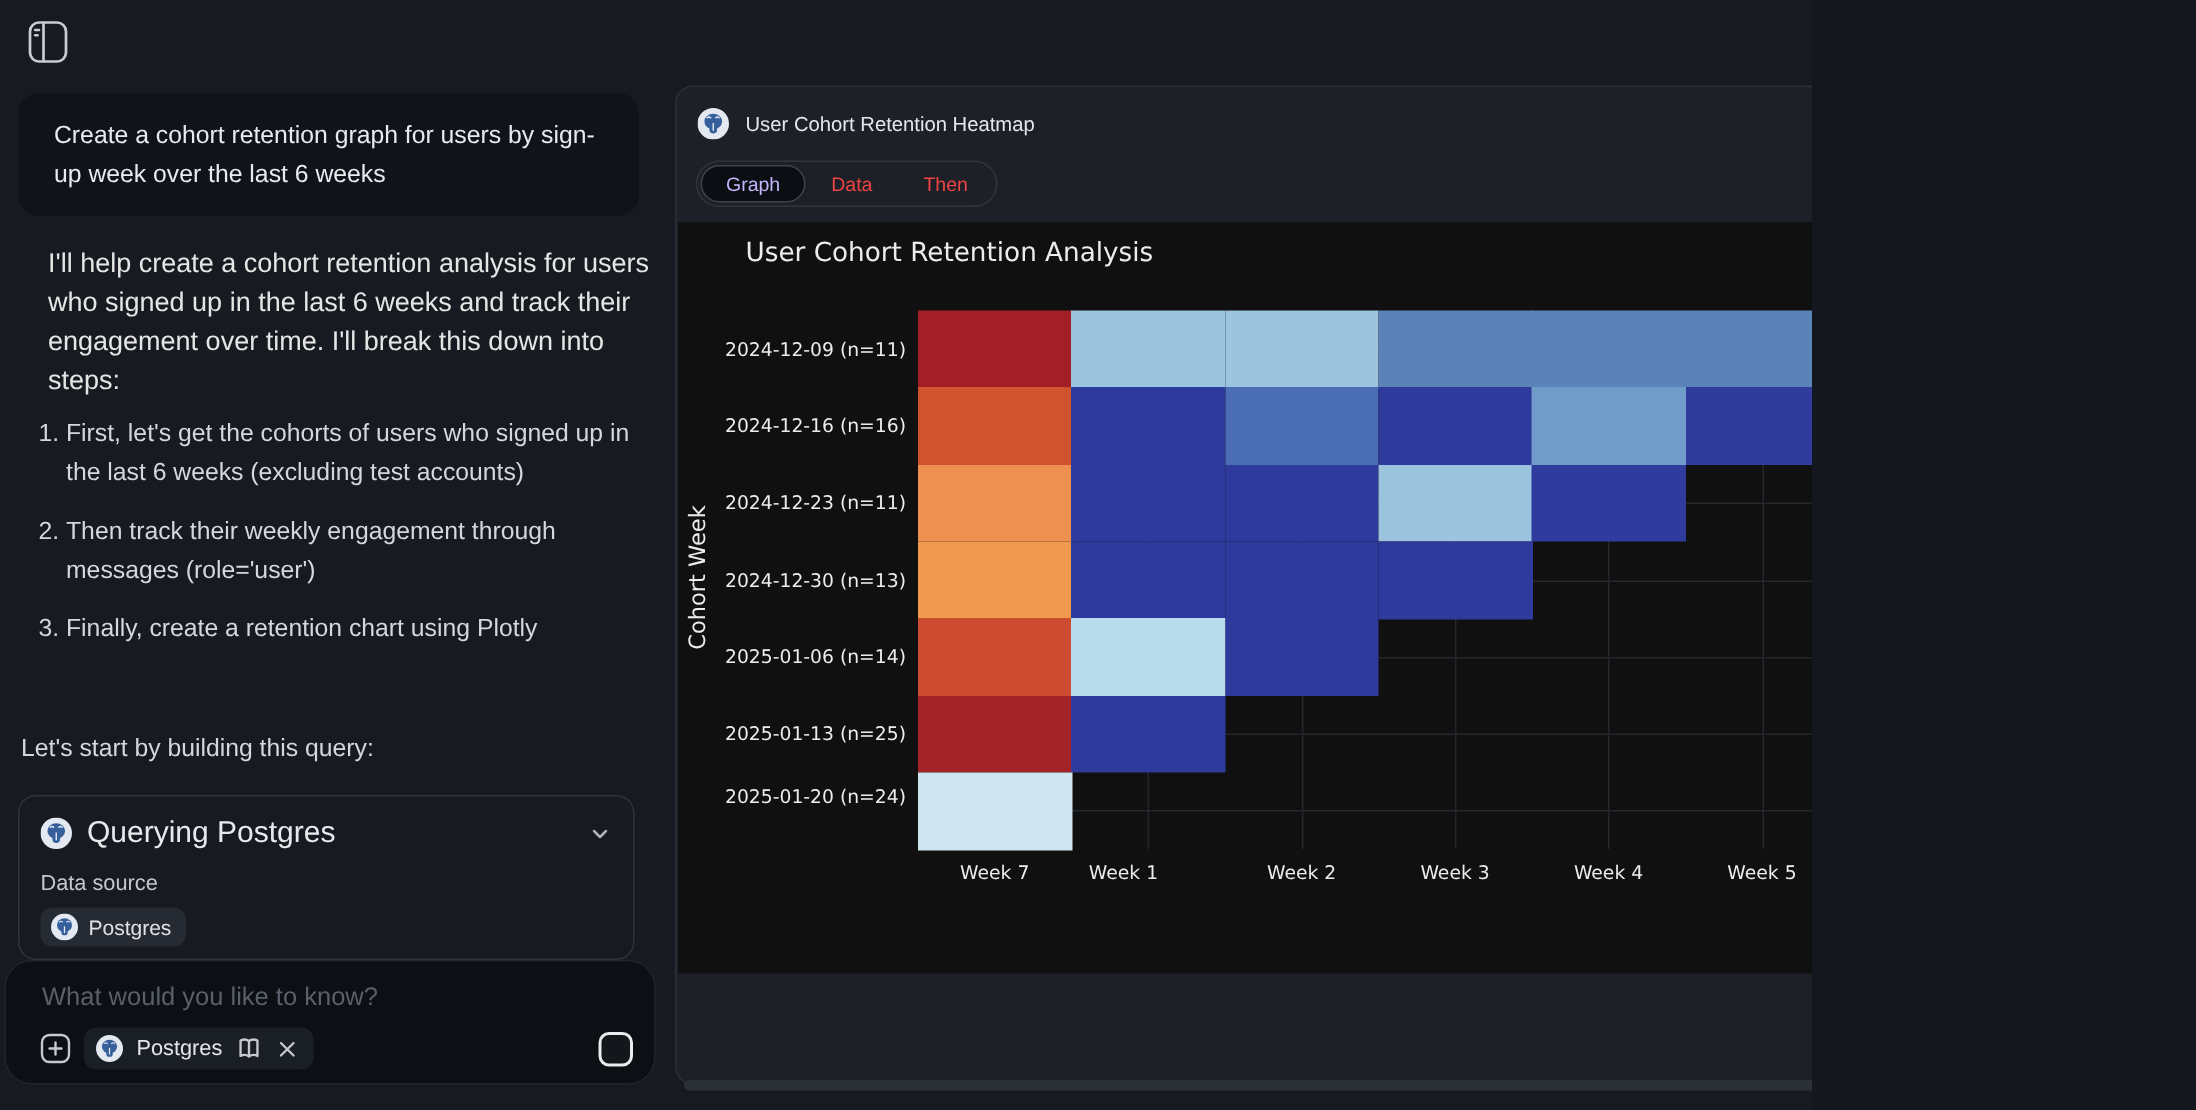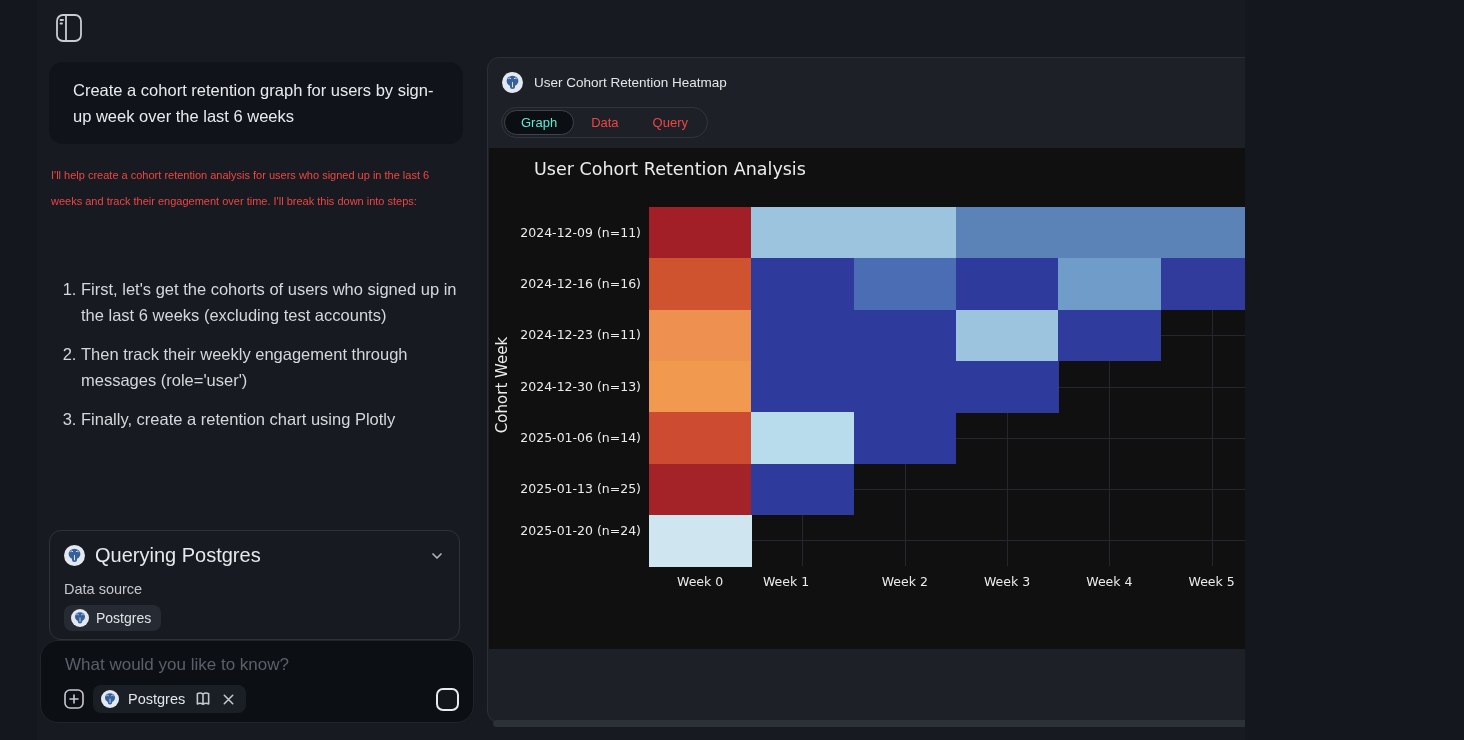--- a/index.html
+++ b/index.html
@@ -1,30 +1,30 @@
 <!DOCTYPE html>
 <html><head>
 <meta charset="utf-8">
 <style>
   * { box-sizing: border-box; margin: 0; padding: 0; }
   html,body { background:#14171d; }
   body { font-family:"Liberation Sans", sans-serif; }
-  #app { position:relative; width:1208px; height:740px; background:#171b21; overflow:hidden;margin-left:37px; }
+  #app { position:relative; width:1208px; height:740px; background:#171b21; overflow:hidden; }
 
   .icon-btn { background:none; border:none; cursor:pointer; color:#c9cdd3; display:flex; align-items:center; justify-content:center; }
   svg { display:block; }
 
   
   #sidebar-toggle { position:absolute; left:18px; top:12px; }
   #share-btn { position:absolute; left:1366px; top:11px; }
   #avatar { position:absolute; left:1410px; top:4px; width:34px; height:34px; border-radius:50%; overflow:hidden; cursor:pointer; }
 
   
   #user-bubble { position:absolute; left:12px; top:62px; width:414px; background:#10141a; border-radius:14px; padding:15px 24px; color:#e8eaee; font-size:16.5px; line-height:26px; }
-  #assistant-intro { position:absolute; left:14px; top:162px; width:412px; color:#ef4444; font-size:11px; line-height:26px; }
+  #assistant-intro { position:absolute; left:32px; top:162px; width:412px; color:#e5e5e5; font-size:18px; line-height:26px; }
   #steps-list { position:absolute; left:14px; top:276px; width:408px; color:#d4d7db; font-size:16.5px; line-height:26px; padding-left:30px; }
   #steps-list li { margin-bottom:13px; }
   #query-lead { position:absolute; left:14px; top:490px; width:412px; color:#d4d7db; font-size:16.5px; }
 
   #query-card { position:absolute; left:12px; top:530px; width:411px; height:110px; border:1px solid #2e333b; border-radius:12px; }
   #query-card .card-title-row { display:flex; align-items:center; gap:10px; padding:13px 14px 0 14px; }
   #query-card .card-title { color:#e7e9ec; font-size:20px; flex:1; }
   #query-card .ds-label { color:#c4c8ce; font-size:14.5px; margin:14px 0 0 14px; }
   .pg-chip { display:inline-flex; align-items:center; gap:7px; background:#262b33; border-radius:8px; padding:4px 10px 4px 7px; color:#dfe2e6; font-size:14px; }
   #query-card .pg-chip { margin:8px 0 0 14px; }
@@ -38,21 +38,21 @@
 
   
   #panel { position:absolute; left:450px; top:57px; width:1006px; height:666px; background:#1d2127; border:1px solid #2b3038; border-radius:12px; }
   #panel-title-row { position:absolute; left:14px; top:7px; height:34px; display:flex; align-items:center; gap:11px; }
   #panel-title { color:#e4e7ea; font-size:13.5px; }
   #panel-controls { position:absolute; right:14px; top:9px; display:flex; align-items:center; gap:23px; }
   #panel-controls .dim { color:#585e66; }
 
   #tabs { position:absolute; left:13px; top:49px; display:flex; align-items:center; border:1px solid #30353d; border-radius:16px; padding:2px; height:31px; }
   .tab { border-radius:14px; padding:4px 16px; font-size:13px; color:#ef4444; cursor:pointer; border:1px solid transparent; background:none; font-family:"Liberation Sans",sans-serif; }
-  .tab.active { background:#0b0e12; border-color:#3e444d; color:#5eead4; }
+  .tab.active { background:#0b0e12; border-color:#3e444d; color:#c4b5fd; }
   #save-btn { position:absolute; right:11px; top:50px; width:53px; height:27px; border-radius:14px; border:1px solid #9aa1aa; background:transparent; color:#e9ebee; font-size:13.5px; cursor:pointer; font-family:"Liberation Sans",sans-serif; }
 
   #chart-card { position:absolute; left:1px; top:90px; width:906px; height:501px; background:#101010; font-family:"DejaVu Sans",sans-serif; color:#ececec; }
   #chart-title { position:absolute; left:45px; top:11px; font-size:17.5px; }
   .grid-v, .grid-h { position:absolute; background:#24272d; z-index:1; }
   .hm-cell { position:absolute; z-index:2; }
   .y-tick { position:absolute; width:150px; text-align:right; font-size:12.5px; z-index:3; }
   .x-tick { position:absolute; width:104px; text-align:center; font-size:12.5px; z-index:3; }
   #x-title { position:absolute; font-size:15px; text-align:center; z-index:3; }
   #y-title { position:absolute; font-size:15px; text-align:center; transform:rotate(-90deg); z-index:3; }
@@ -101,20 +101,21 @@
   </div>
 
   <p id="assistant-intro">I'll help create a cohort retention analysis for users who signed up in the last 6 weeks and track their engagement over time. I'll break this down into steps:</p>
 
   <ol id="steps-list">
       <li>First, let's get the cohorts of users who signed up in the last 6 weeks (excluding test accounts)</li>
       <li>Then track their weekly engagement through messages (role='user')</li>
       <li>Finally, create a retention chart using Plotly</li>
     </ol>
 
+  <p id="query-lead">Let's start by building this query:</p>
 
   <div id="query-card">
     <div class="card-title-row">
       <span class="pg-ic">
           <svg width="21" height="21" viewBox="0 0 20 20">
             <circle cx="10" cy="10" r="10" fill="#e3e8f1"></circle>
             <ellipse cx="10" cy="8.6" rx="5.6" ry="5" fill="#36609c"></ellipse>
             <rect x="7.6" y="8" width="4.8" height="8.2" rx="2.4" fill="#36609c"></rect>
             <path d="M6 6.5 q1.2 -1.5 2.6 0" stroke="#e3e8f1" stroke-width="0.9" fill="none"></path>
             <path d="M11.4 6.5 q1.2 -1.5 2.6 0" stroke="#e3e8f1" stroke-width="0.9" fill="none"></path>
@@ -228,21 +229,21 @@
       <span class="icon-btn">
         <svg width="16" height="16" viewBox="0 0 16 16" fill="none" stroke="currentColor" stroke-width="1.6" stroke-linecap="round">
             <path d="M3 3 L13 13 M13 3 L3 13"></path>
           </svg>
       </span>
     </div>
 
     <div id="tabs">
         <button class="tab active">Graph</button>
         <button class="tab">Data</button>
-        <button class="tab">Query</button>
+        <button class="tab">Then</button>
       </div>
     <button id="save-btn">Save</button>
 
     <div id="chart-card">
       <div id="chart-title">User Cohort Retention Analysis</div>
       <div id="heatmap-root">
           <div class="grid-v" style="left: 211.15px; top: 59px; width: 1px; height: 359.1px;"></div>
           <div class="grid-v" style="left: 313.45px; top: 59px; width: 1px; height: 359.1px;"></div>
           <div class="grid-v" style="left: 415.75px; top: 59px; width: 1px; height: 359.1px;"></div>
           <div class="grid-v" style="left: 518.05px; top: 59px; width: 1px; height: 359.1px;"></div>
@@ -282,21 +283,21 @@
           <div class="hm-cell" title="2025-01-13 (n=25) · Week 0: 72%" style="left: 160px; top: 315.5px; width: 102.9px; height: 51.9px; background: rgb(163, 35, 41);"></div>
           <div class="hm-cell" title="2025-01-13 (n=25) · Week 1: 0%" style="left: 262.3px; top: 315.5px; width: 102.9px; height: 51.9px; background: rgb(47, 58, 157);"></div>
           <div class="hm-cell" title="2025-01-20 (n=24) · Week 0: 29.2%" style="left: 160px; top: 366.8px; width: 102.9px; height: 51.9px; background: rgb(207, 229, 239);"></div>
           <div class="y-tick" style="left: 2px; top: 76.65px;">2024-12-09 (n=11)</div>
           <div class="y-tick" style="left: 2px; top: 127.95px;">2024-12-16 (n=16)</div>
           <div class="y-tick" style="left: 2px; top: 179.25px;">2024-12-23 (n=11)</div>
           <div class="y-tick" style="left: 2px; top: 230.55px;">2024-12-30 (n=13)</div>
           <div class="y-tick" style="left: 2px; top: 281.85px;">2025-01-06 (n=14)</div>
           <div class="y-tick" style="left: 2px; top: 333.15px;">2025-01-13 (n=25)</div>
           <div class="y-tick" style="left: 2px; top: 375px;">2025-01-20 (n=24)</div>
-          <div class="x-tick" style="left: 159.15px; top: 426.1px;">Week 0</div>
+          <div class="x-tick" style="left: 159.15px; top: 426.1px;">Week 7</div>
           <div class="x-tick" style="left: 245px; top: 426.1px;">Week 1</div>
           <div class="x-tick" style="left: 363.75px; top: 426.1px;">Week 2</div>
           <div class="x-tick" style="left: 466.05px; top: 426.1px;">Week 3</div>
           <div class="x-tick" style="left: 568.35px; top: 426.1px;">Week 4</div>
           <div class="x-tick" style="left: 670.65px; top: 426.1px;">Week 5</div>
         </div>
       <div id="y-title" style="left:-87px; top:228px; width:200px;">Cohort Week</div>
       <div id="cb-title" style="left:795px; top:62px;">Retention %</div>
       <div id="colorbar" style="left: 802px; top: 93px; width: 17px; height: 320px; background: linear-gradient(rgb(165, 0, 38), rgb(215, 48, 39), rgb(244, 109, 67), rgb(253, 174, 97), rgb(254, 224, 144), rgb(255, 255, 191), rgb(224, 243, 248), rgb(171, 217, 233), rgb(116, 173, 209), rgb(69, 117, 180), rgb(49, 54, 149));"></div>
     <div class="cb-tick" style="left: 827px; top: 98.9891px;">70</div>

